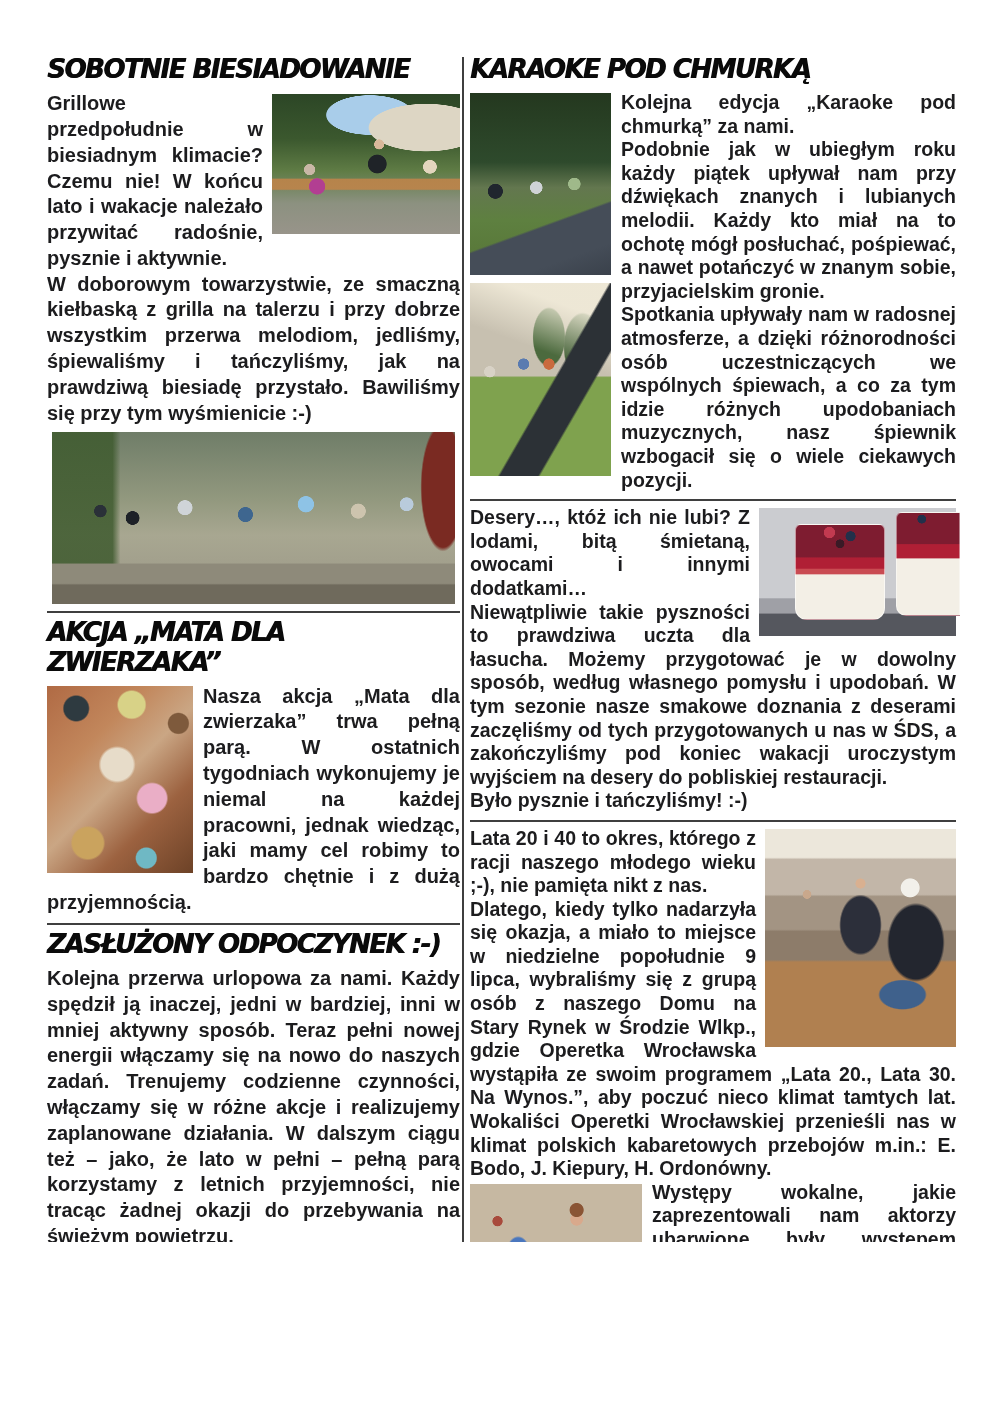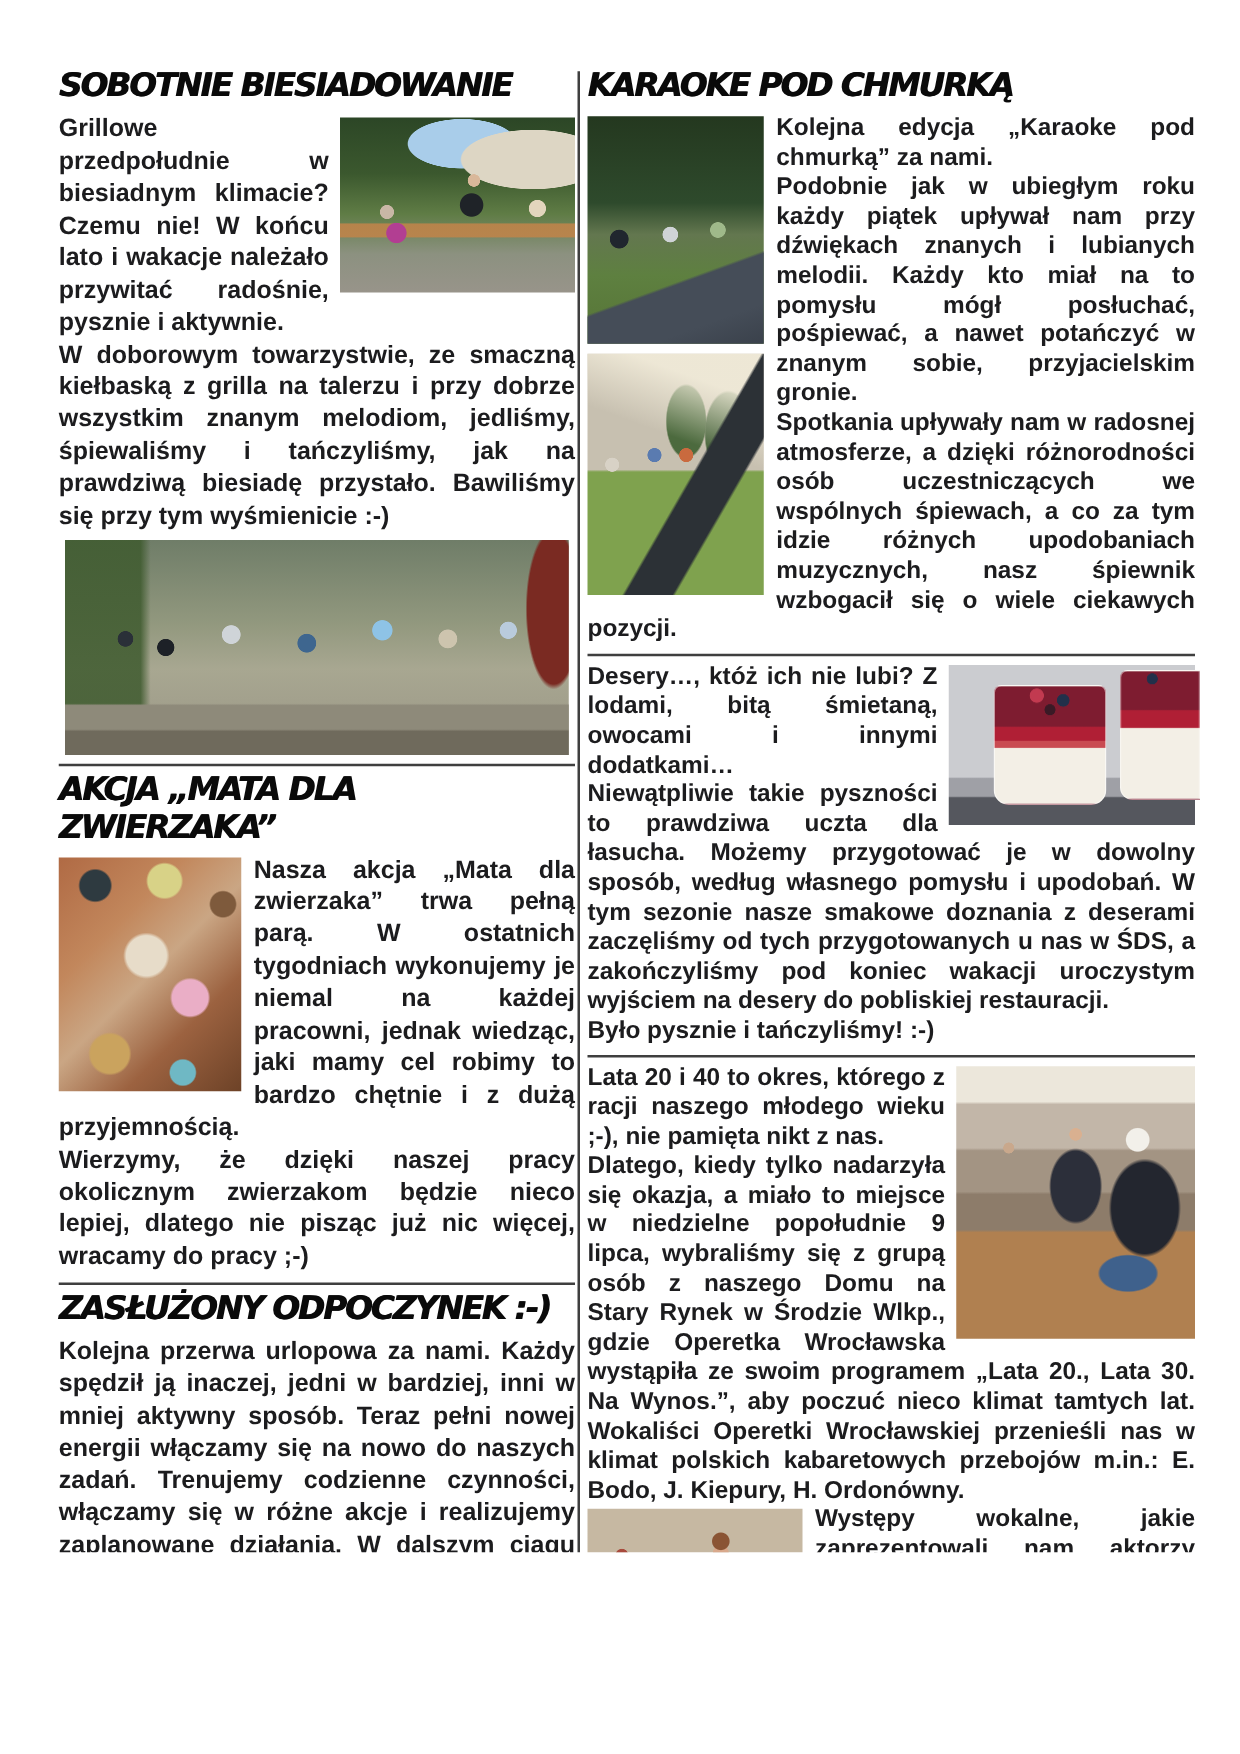--- a/index.html
+++ b/index.html
@@ -129,31 +129,30 @@
 <div class="page">
 
   <div class="vline"></div>
 
   <div class="col col-left">
 
     <section class="sec">
       <h2 class="headline">SOBOTNIE BIESIADOWANIE</h2>
       <div class="photo ph-picnic fr" title="Biesiada przy stole w ogrodzie"></div>
       <p class="body">Grillowe przedpołudnie w biesiadnym klimacie? Czemu nie! W końcu lato i wakacje należało przywitać radośnie, pysznie i aktywnie.</p>
-      <p class="body" style="clear:both">W doborowym towarzystwie, ze smaczną kiełbaską z grilla na talerzu i przy dobrze wszystkim znanym melodiom, jedliśmy, śpiewaliśmy i tańczyliśmy, jak na prawdziwą biesiadę przystało. Bawiliśmy się przy tym wyśmienicie :-)</p>
+      <p class="body" style="clear:both">W doborowym towarzystwie, ze smaczną kiełbaską z grilla na talerzu i przy dobrze wszystkim przerwa melodiom, jedliśmy, śpiewaliśmy i tańczyliśmy, jak na prawdziwą biesiadę przystało. Bawiliśmy się przy tym wyśmienicie :-)</p>
       <div class="photo ph-group" title="Wspólne zdjęcie grupowe przed budynkiem"></div>
     </section>
 
     <hr class="hr">
 
     <section class="sec">
       <h2 class="headline">AKCJA „MATA DLA ZWIERZAKA”</h2>
       <div class="photo ph-mat fl" title="Kolorowa mata dla zwierzaka"></div>
       <p class="body">Nasza akcja „Mata dla zwierzaka” trwa pełną parą. W ostatnich tygodniach wykonujemy je niemal na każdej pracowni, jednak wiedząc, jaki mamy cel robimy to bardzo chętnie i z dużą przyjemnością.</p>
-      <p class="body" style="clear:both">Wierzymy, że dzięki naszej pracy okolicznym zwierzakom będzie nieco lepiej, dlatego nie pisząc już nic więcej, wracamy do pracy ;-)</p>
     </section>
 
     <hr class="hr">
 
     <section class="sec">
       <h2 class="headline">ZASŁUŻONY ODPOCZYNEK :-)</h2>
       <p class="body">Kolejna przerwa urlopowa za nami. Każdy spędził ją inaczej, jedni w bardziej, inni w mniej aktywny sposób. Teraz pełni nowej energii włączamy się na nowo do naszych zadań. Trenujemy codzienne czynności, włączamy się w różne akcje i realizujemy zaplanowane działania. W dalszym ciągu też – jako, że lato w pełni – pełną parą korzystamy z letnich przyjemności, nie tracąc żadnej okazji do przebywania na świeżym powietrzu.</p>
       <div class="photo-row">
         <div class="photo ph-lounge1" title="Odpoczynek na leżakach w ogrodzie"></div>
         <div class="photo ph-lounge2" title="Uczestnicy na leżakach przed budynkiem"></div>
@@ -164,21 +163,21 @@
 
   <div class="col col-right">
 
     <section class="sec">
       <h2 class="headline">KARAOKE POD CHMURKĄ</h2>
       <div class="kstack">
         <div class="photo ph-karaoke1" title="Śpiewanie pod drzewem w ogrodzie"></div>
         <div class="photo ph-karaoke2" title="Karaoke na trawie przed budynkiem"></div>
       </div>
       <p class="body">Kolejna edycja „Karaoke pod chmurką” za nami.</p>
-      <p class="body">Podobnie jak w ubiegłym roku każdy piątek upływał nam przy dźwiękach znanych i lubianych melodii. Każdy kto miał na to pomysłu mógł posłuchać, pośpiewać, a nawet potańczyć w znanym sobie, przyjacielskim gronie.</p>
+      <p class="body">Podobnie jak w ubiegłym roku każdy piątek upływał nam przy dźwiękach znanych i lubianych melodii. Każdy kto miał na to ochotę mógł posłuchać, pośpiewać, a nawet potańczyć w znanym sobie, przyjacielskim gronie.</p>
       <p class="body">Spotkania upływały nam w radosnej atmosferze, a dzięki różnorodności osób uczestniczących we wspólnych śpiewach, a co za tym idzie różnych upodobaniach muzycznych, nasz śpiewnik wzbogacił się o wiele ciekawych pozycji.</p>
     </section>
 
     <hr class="hr">
 
     <section class="sec">
       <div class="photo ph-dessert fr" title="Deserki z owocami w pucharkach"></div>
       <p class="body">Desery…, któż ich nie lubi? Z lodami, bitą śmietaną, owocami i innymi dodatkami…</p>
       <p class="body">Niewątpliwie takie pyszności to prawdziwa uczta dla łasucha. Możemy przygotować je w dowolny sposób, według własnego pomysłu i upodobań. W tym sezonie nasze smakowe doznania z deserami zaczęliśmy od tych przygotowanych u nas w ŚDS, a zakończyliśmy pod koniec wakacji uroczystym wyjściem na desery do pobliskiej restauracji.</p>
       <p class="body">Było pysznie i tańczyliśmy! :-)</p>

